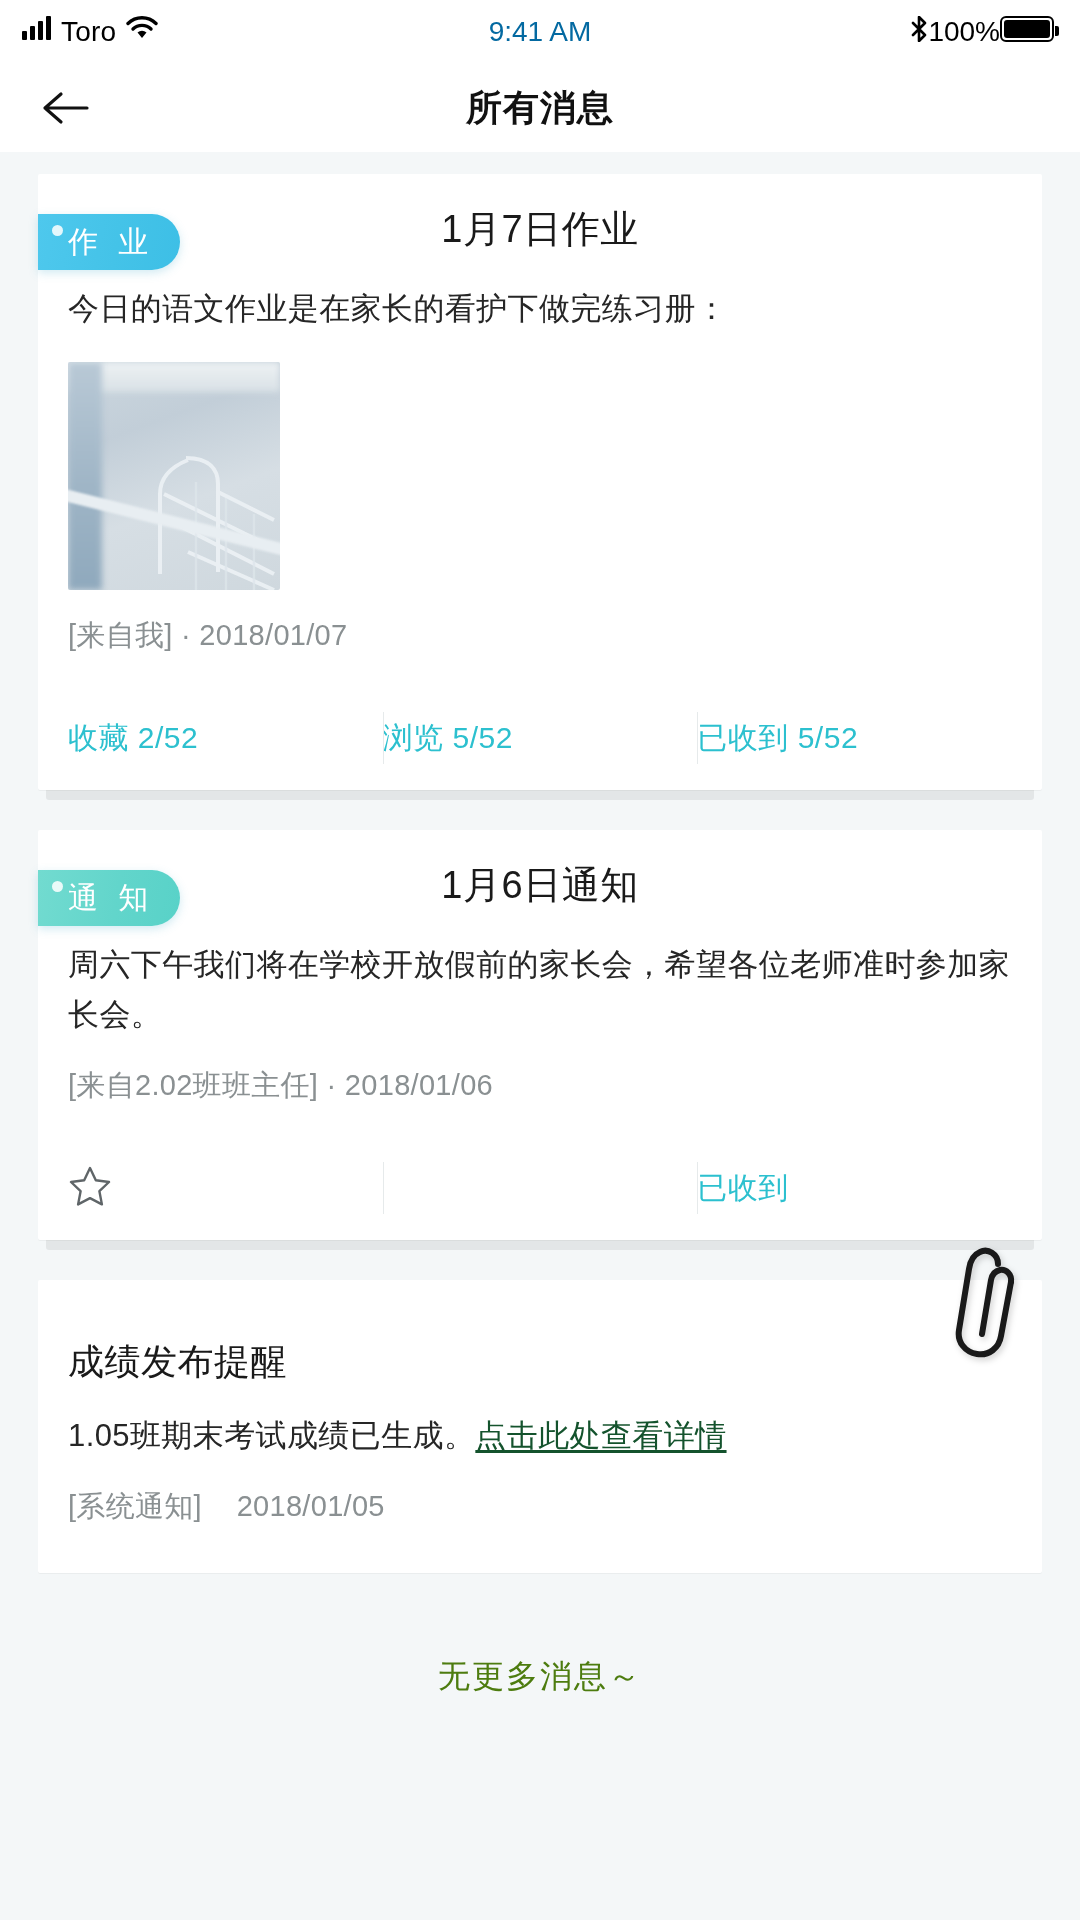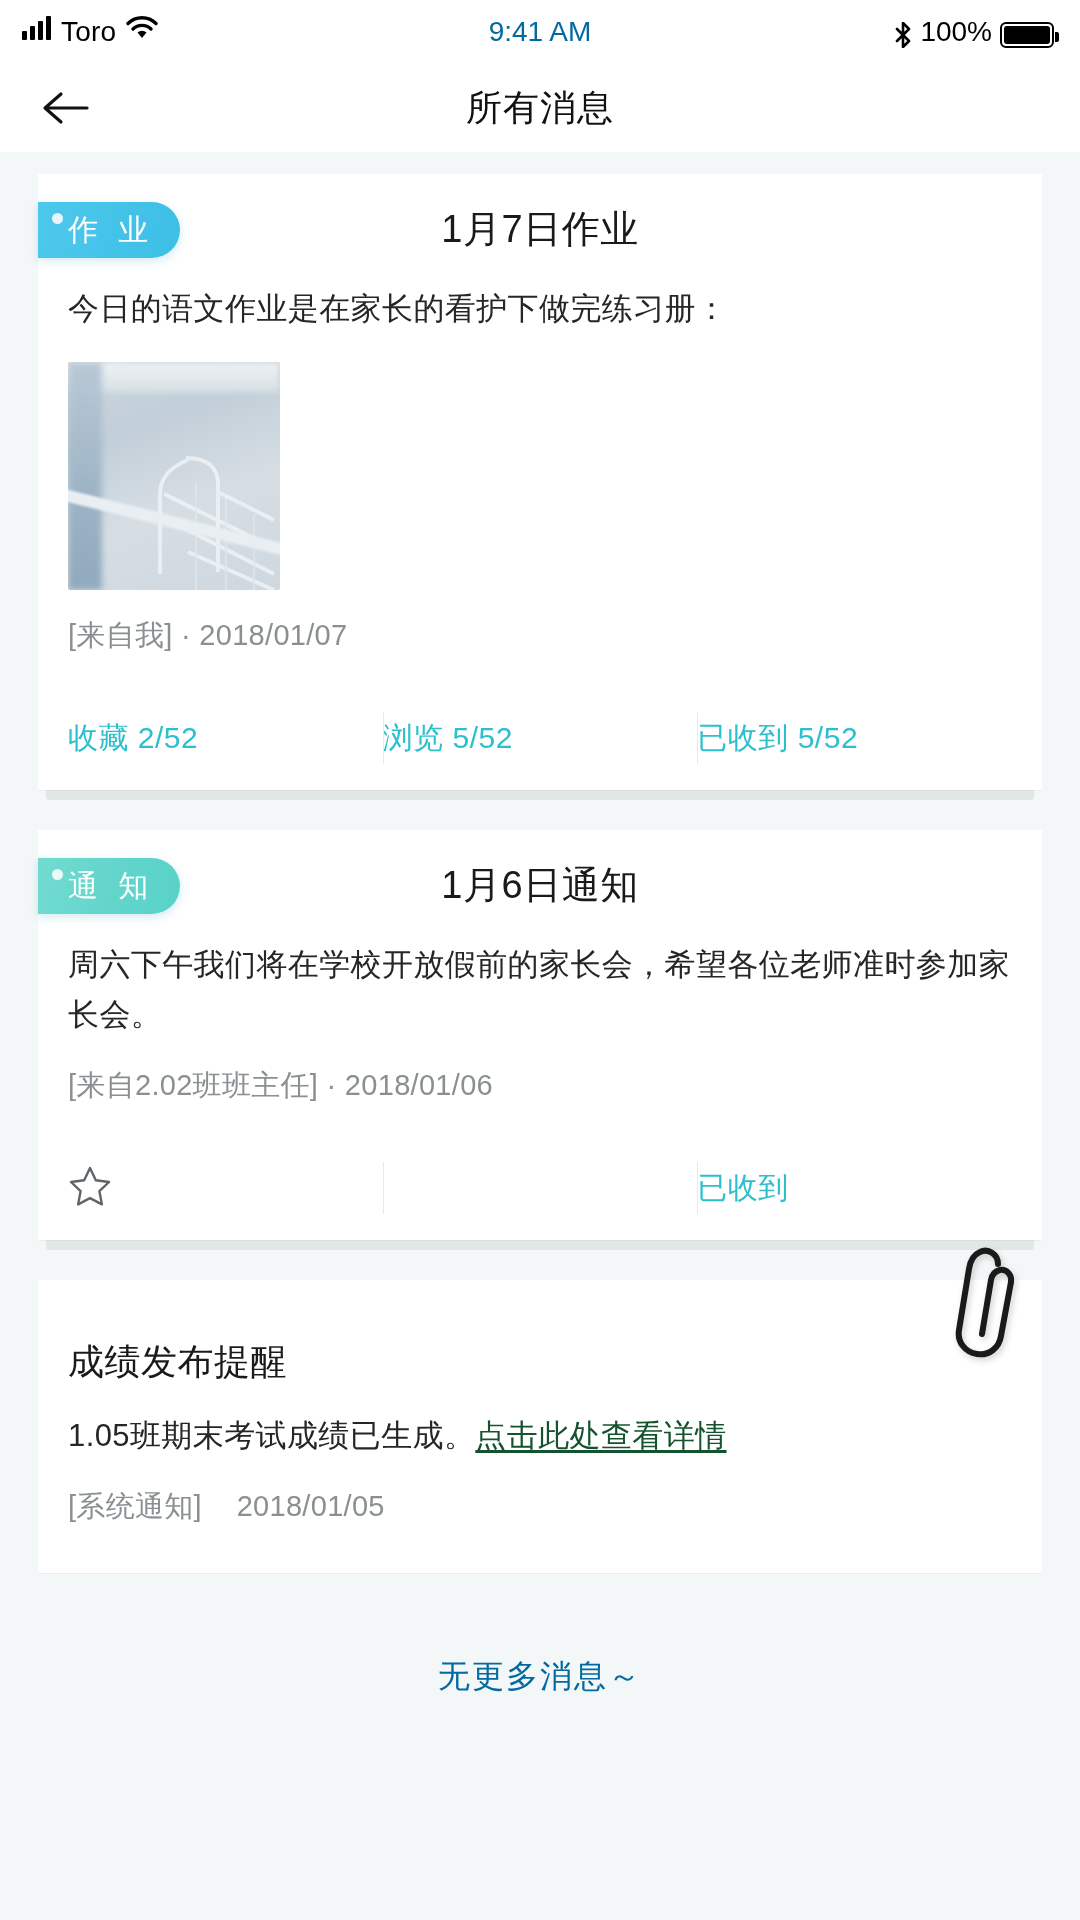--- a/index.html
+++ b/index.html
@@ -23,37 +23,37 @@
   .signal i:nth-child(1){ height:9px; }
   .signal i:nth-child(2){ height:14px; }
   .signal i:nth-child(3){ height:19px; }
   .signal i:nth-child(4){ height:24px; }
   .carrier{ font-size:28px; color:#000; letter-spacing:.2px; }
   .wifi{ width:32px; height:24px; position:relative; }
   .sb-center{
     position:absolute; left:0; right:0; text-align:center;
     font-size:28px; color:#0369a1; pointer-events:none;
   }
-  .sb-right{ display:flex; align-items:flex-end; gap:8px; }
+  .sb-right{ display:flex; align-items:flex-start; }
   .bt{ width:18px; height:26px; }
   .pct{ font-size:28px; color:#000; }
   .batt{
     width:54px; height:26px; border:2px solid #000; border-radius:6px;
     padding:2px; position:relative;
   }
   .batt::after{
     content:""; position:absolute; right:-7px; top:8px;
     width:4px; height:10px; background:#000; border-radius:0 2px 2px 0;
   }
   .batt i{ display:block; width:100%; height:100%; background:#000; border-radius:3px; }
 
   
   .navbar{
     height:88px; background:#ffffff; position:relative;
-    display:flex; align-items:center;
+    display:flex; align-items:center;font-weight:bold;
   }
   .back-btn{
     position:absolute; left:30px; top:50%; transform:translateY(-50%);
     width:70px; height:70px; display:flex; align-items:center; justify-content:center;
   }
   .nav-title{
     width:100%; text-align:center; font-size:36px; color:#111; letter-spacing:1px;
   }
 
   
@@ -71,21 +71,21 @@
   .card{
     position:relative; background:#ffffff; border-radius:2px;
     box-shadow:0 1px 0 rgba(0,0,0,.04);
   }
 
   
   .card-head{
     position:relative; height:110px; display:flex; align-items:center;
   }
   .badge{
-    position:absolute; left:0; top:28px;
+    position:absolute; left:0; top:40px;
     height:56px; min-width:140px; padding:0 26px 0 30px;
     display:flex; align-items:center; justify-content:center;
     border-radius:0 28px 28px 0;
     color:#ffffff; font-size:30px; letter-spacing:6px;
     box-shadow:0 3px 10px rgba(90,180,210,.28);
   }
   .badge::before{
     content:""; position:absolute; left:14px; top:11px;
     width:11px; height:11px; border-radius:50%;
     background:rgba(255,255,255,.85);
@@ -150,21 +150,21 @@
   }
   .action .star{ display:inline-block; }
 
   
   .clip{
     position:absolute; right:14px; top:-38px; width:86px; height:126px;
     filter:drop-shadow(2px 3px 3px rgba(0,0,0,.18));
   }
 
   .list-end{
-    text-align:center; font-size:32px; color:#0369a1;
+    text-align:center; font-size:32px; color:#4d7c0f;
     padding:42px 0 60px; letter-spacing:2px;
   }
 </style>
 </head>
 <body>
 
 <div class="statusbar">
   <div class="sb-left">
     <span class="signal">
       <i></i>

